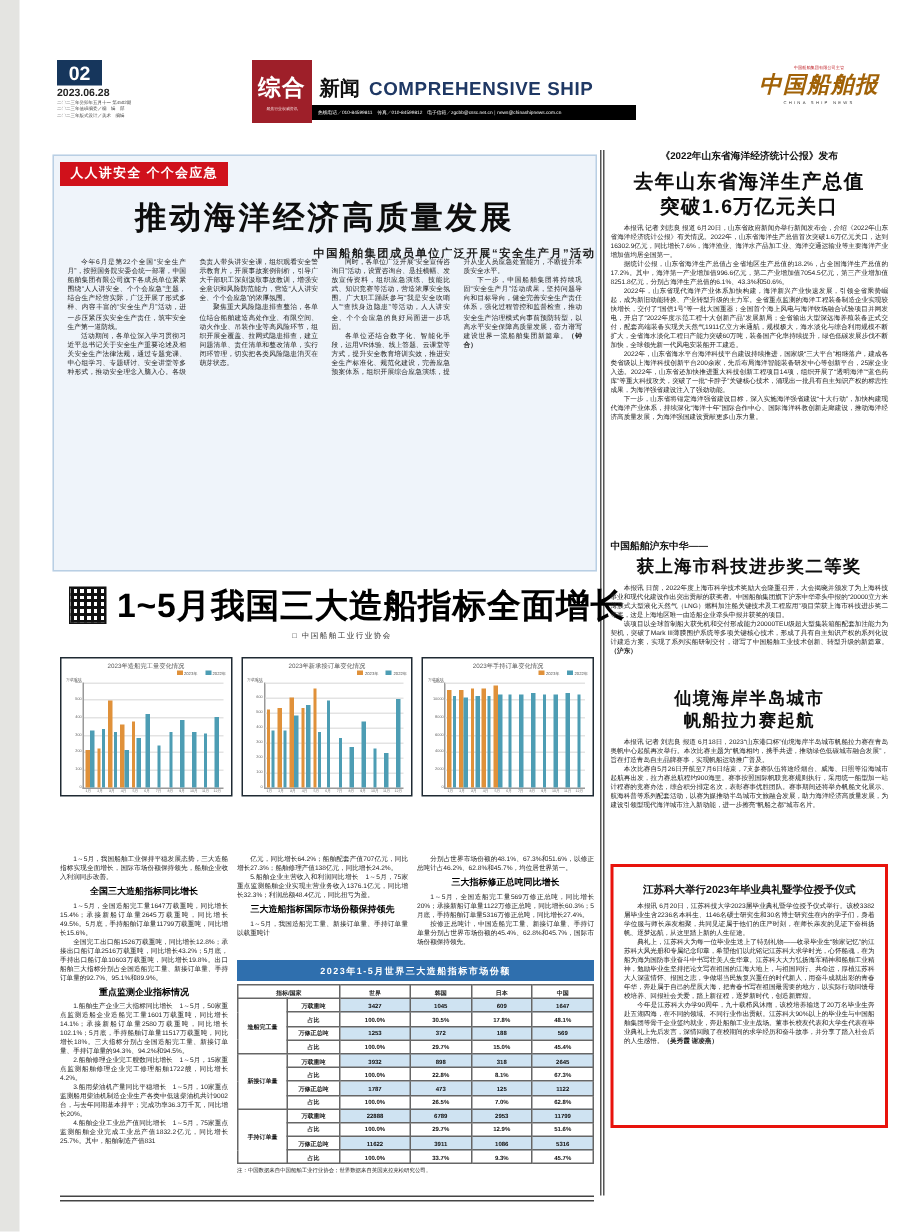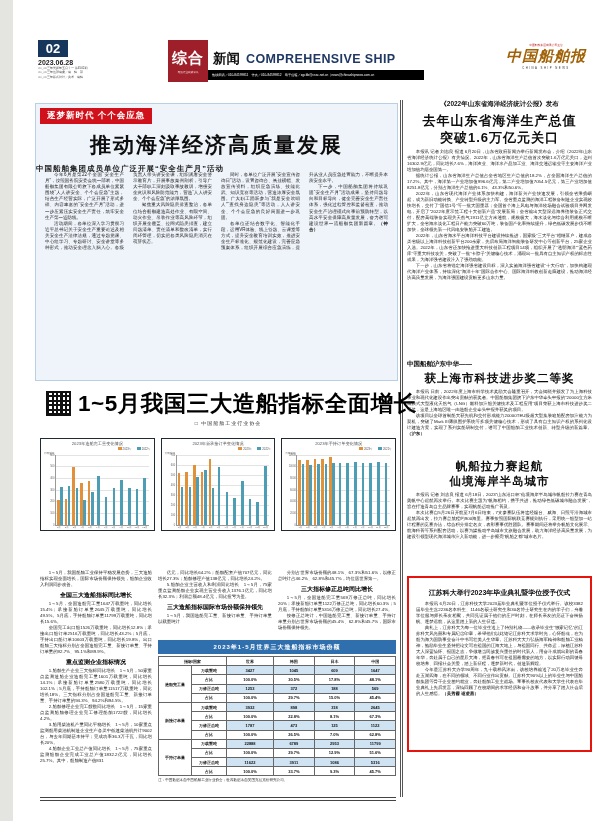--- a/index.html
+++ b/index.html
@@ -26,21 +26,21 @@
   .logo-sub{font-size:2.8px;color:#333;text-align:center;letter-spacing:1.5px;}
   
   .vrule{width:1px;background:transparent;border-left:0.8px solid #555;border-right:0.8px solid #555;}
   .hrule-double{border-top:1px solid #444;border-bottom:1px solid #444;height:2px;}
   
   .lead-panel{background:#eff4fa;border:1px solid #b9cfe4;}
   .lead-tag{position:absolute;left:4px;top:4px;background:#d0111b;color:#fff;font-weight:bold;
             font-size:8.5px;padding:2px 7px;letter-spacing:1px;}
   .lead-headline{text-align:center;font-weight:bold;font-size:21px;letter-spacing:2px;color:#0d0d0d;
                  margin-top:27px;}
-  .lead-subhead{text-align:left;font-weight:bold;font-size:7.5px;color:#222;margin-top:5px;letter-spacing:1px;}
+  .lead-subhead{text-align:right;font-weight:bold;font-size:7.5px;color:#222;margin-top:5px;letter-spacing:1px;}
   .lead-body{position:absolute;left:9px;right:9px;top:68px;bottom:6px;
              column-count:4;column-gap:9px;font-size:4.5px;line-height:6.1px;text-align:justify;color:#222;}
   p.para{margin:0;text-indent:2em;}
   .sign{font-weight:bold;}
   
   .qr{width:23px;height:23px;border:1px solid #111;
       background-image:repeating-linear-gradient(0deg,#111 0 2px,transparent 2px 4.5px),
                        repeating-linear-gradient(90deg,#111 0 2px,transparent 2px 4.5px);
       background-color:#fff;}
   .ind-headline{font-weight:bold;font-size:22.5px;color:#000;letter-spacing:0.5px;white-space:nowrap;}
@@ -106,21 +106,21 @@
 
 <div class="abs" style="left:500px;top:43px;width:92px;">
   <div class="logo-top">中国船舶集团有限公司主管</div>
   <div class="logo">中国船舶报</div>
   <div class="logo-sub">CHINA SHIP NEWS</div>
 </div>
 
 <div class="abs vrule" style="left:400px;top:100px;height:697px;"></div>
 
 <div class="abs lead-panel" style="left:35px;top:103px;width:361px;height:276px;">
-  <div class="lead-tag">逐梦新时代 个个会应急</div>
+  <div class="lead-tag">人人讲安全 个个会应急</div>
   <div class="lead-headline">推动海洋经济高质量发展</div>
   <div class="lead-subhead">中国船舶集团成员单位广泛开展“安全生产月”活动</div>
   <div class="lead-body">
       <p class="para">今年6月是第22个全国“安全生产月”，按照国务院安委会统一部署，中国船舶集团有限公司旗下各成员单位紧紧围绕“人人讲安全、个个会应急”主题，结合生产经营实际，广泛开展了形式多样、内容丰富的“安全生产月”活动，进一步压紧压实安全生产责任，筑牢安全生产第一道防线。</p>
       <p class="para">活动期间，各单位深入学习贯彻习近平总书记关于安全生产重要论述及相关安全生产法律法规，通过专题党课、中心组学习、专题研讨、安全讲堂等多种形式，推动安全理念入脑入心。各级负责人带头讲安全课，组织观看安全警示教育片，开展事故案例剖析，引导广大干部职工深刻汲取事故教训，增强安全意识和风险防范能力，营造“人人讲安全、个个会应急”的浓厚氛围。</p>
       <p class="para">聚焦重大风险隐患排查整治，各单位结合船舶建造高处作业、有限空间、动火作业、吊装作业等高风险环节，组织开展全覆盖、拉网式隐患排查，建立问题清单、责任清单和整改清单，实行闭环管理，切实把各类风险隐患消灭在萌芽状态。</p>
       <p class="para">同时，各单位广泛开展“安全宣传咨询日”活动，设置咨询台、悬挂横幅、发放宣传资料，组织应急演练、技能比武、知识竞赛等活动，营造浓厚安全氛围。广大职工踊跃参与“我是安全吹哨人”“查找身边隐患”等活动，人人讲安全、个个会应急的良好局面进一步巩固。</p>
       <p class="para">各单位还结合数字化、智能化手段，运用VR体验、线上答题、云课堂等方式，提升安全教育培训实效，推进安全生产标准化、规范化建设，完善应急预案体系，组织开展综合应急演练，提升从业人员应急处置能力，不断提升本质安全水平。</p>
       <p class="para">下一步，中国船舶集团将持续巩固“安全生产月”活动成果，坚持问题导向和目标导向，健全完善安全生产责任体系，强化过程管控和监督检查，推动安全生产治理模式向事前预防转型，以高水平安全保障高质量发展，奋力谱写建设世界一流船舶集团新篇章。<span class="sign">（钟合）</span></p>
     </div>
@@ -538,22 +538,22 @@
   <div style="margin-top:6px;">
     <div class="r-lead">中国船舶沪东中华——</div>
     <div class="r-headline2" style="margin-top:2px;">获上海市科技进步奖二等奖</div>
     <div class="r-body" style="height:62px;overflow:hidden;">
         <p class="para">本报讯 日前，2022年度上海市科学技术奖励大会隆重召开，大会揭晓并颁发了为上海科技事业和现代化建设作出突出贡献的获奖者。中国船舶集团旗下沪东中华牵头申报的“20000立方米薄膜式大型液化天然气（LNG）燃料加注船关键技术及工程应用”项目荣获上海市科技进步奖二等奖，这是上海地区唯一由造船企业牵头申报并获奖的项目。</p>
         <p class="para">该项目以全球首制船大获先机和交付形成能力20000TEU级超大型集装箱船配套加注能力为契机，突破了Mark III薄膜围护系统等多项关键核心技术，形成了具有自主知识产权的系列化设计建造方案，实现了系列实船研制交付，谱写了中国船舶工业技术创新、转型升级的新篇章。<span class="sign">（沪东）</span></p>
       </div>
   </div>
 
   <div style="margin-top:8px;">
+    <div class="r-headline2">仙境海岸半岛城市</div>
     <div class="r-headline2">帆船拉力赛起航</div>
-    <div class="r-headline2">仙境海岸半岛城市</div>
     <div class="r-body" style="height:76px;overflow:hidden;">
         <p class="para">本报讯 记者 刘志良 报道 6月18日，2023“山东港口杯”仙境海岸半岛城市帆船拉力赛在青岛奥帆中心起航再次举行。本次比赛主题为“帆海相约，携手共进，推动绿色低碳城市融合发展”，旨在打造青岛自主品牌赛事，实现帆船运动推广普及。</p>
         <p class="para">本次比赛自5月26日开航至7月6日结束，7支参赛队伍将途经烟台、威海、日照等沿海城市起航再出发，拉力赛总航程约900海里。赛事按照国际帆联竞赛规则执行，采用统一船型加一站计程赛的竞赛办法，综合积分排定名次，表彰赛事优胜团队。赛事期间还将举办帆船文化展示、航海科普等系列配套活动，以赛为媒推动半岛城市文旅融合发展，助力海洋经济高质量发展，为建设引领型现代海洋城市注入新动能，进一步擦亮“帆船之都”城市名片。</p>
       </div>
   </div>
 
   <div class="grad-box" style="margin-top:8px;">
     <div class="grad-subhead">江苏科大举行2023年毕业典礼暨学位授予仪式</div>
     <div class="r-body" style="height:143px;overflow:hidden;">
         <p class="para">本报讯 6月20日，江苏科技大学2023届毕业典礼暨学位授予仪式举行。该校3382届毕业生含2236名本科生、1146名硕士研究生和30名博士研究生在内的学子们，身着学位服与师长亲友相聚，共同见证属于他们的庄严时刻，在师长亲友的见证下奋楫扬帆、逐梦远航，从这里踏上新的人生征途。</p>

